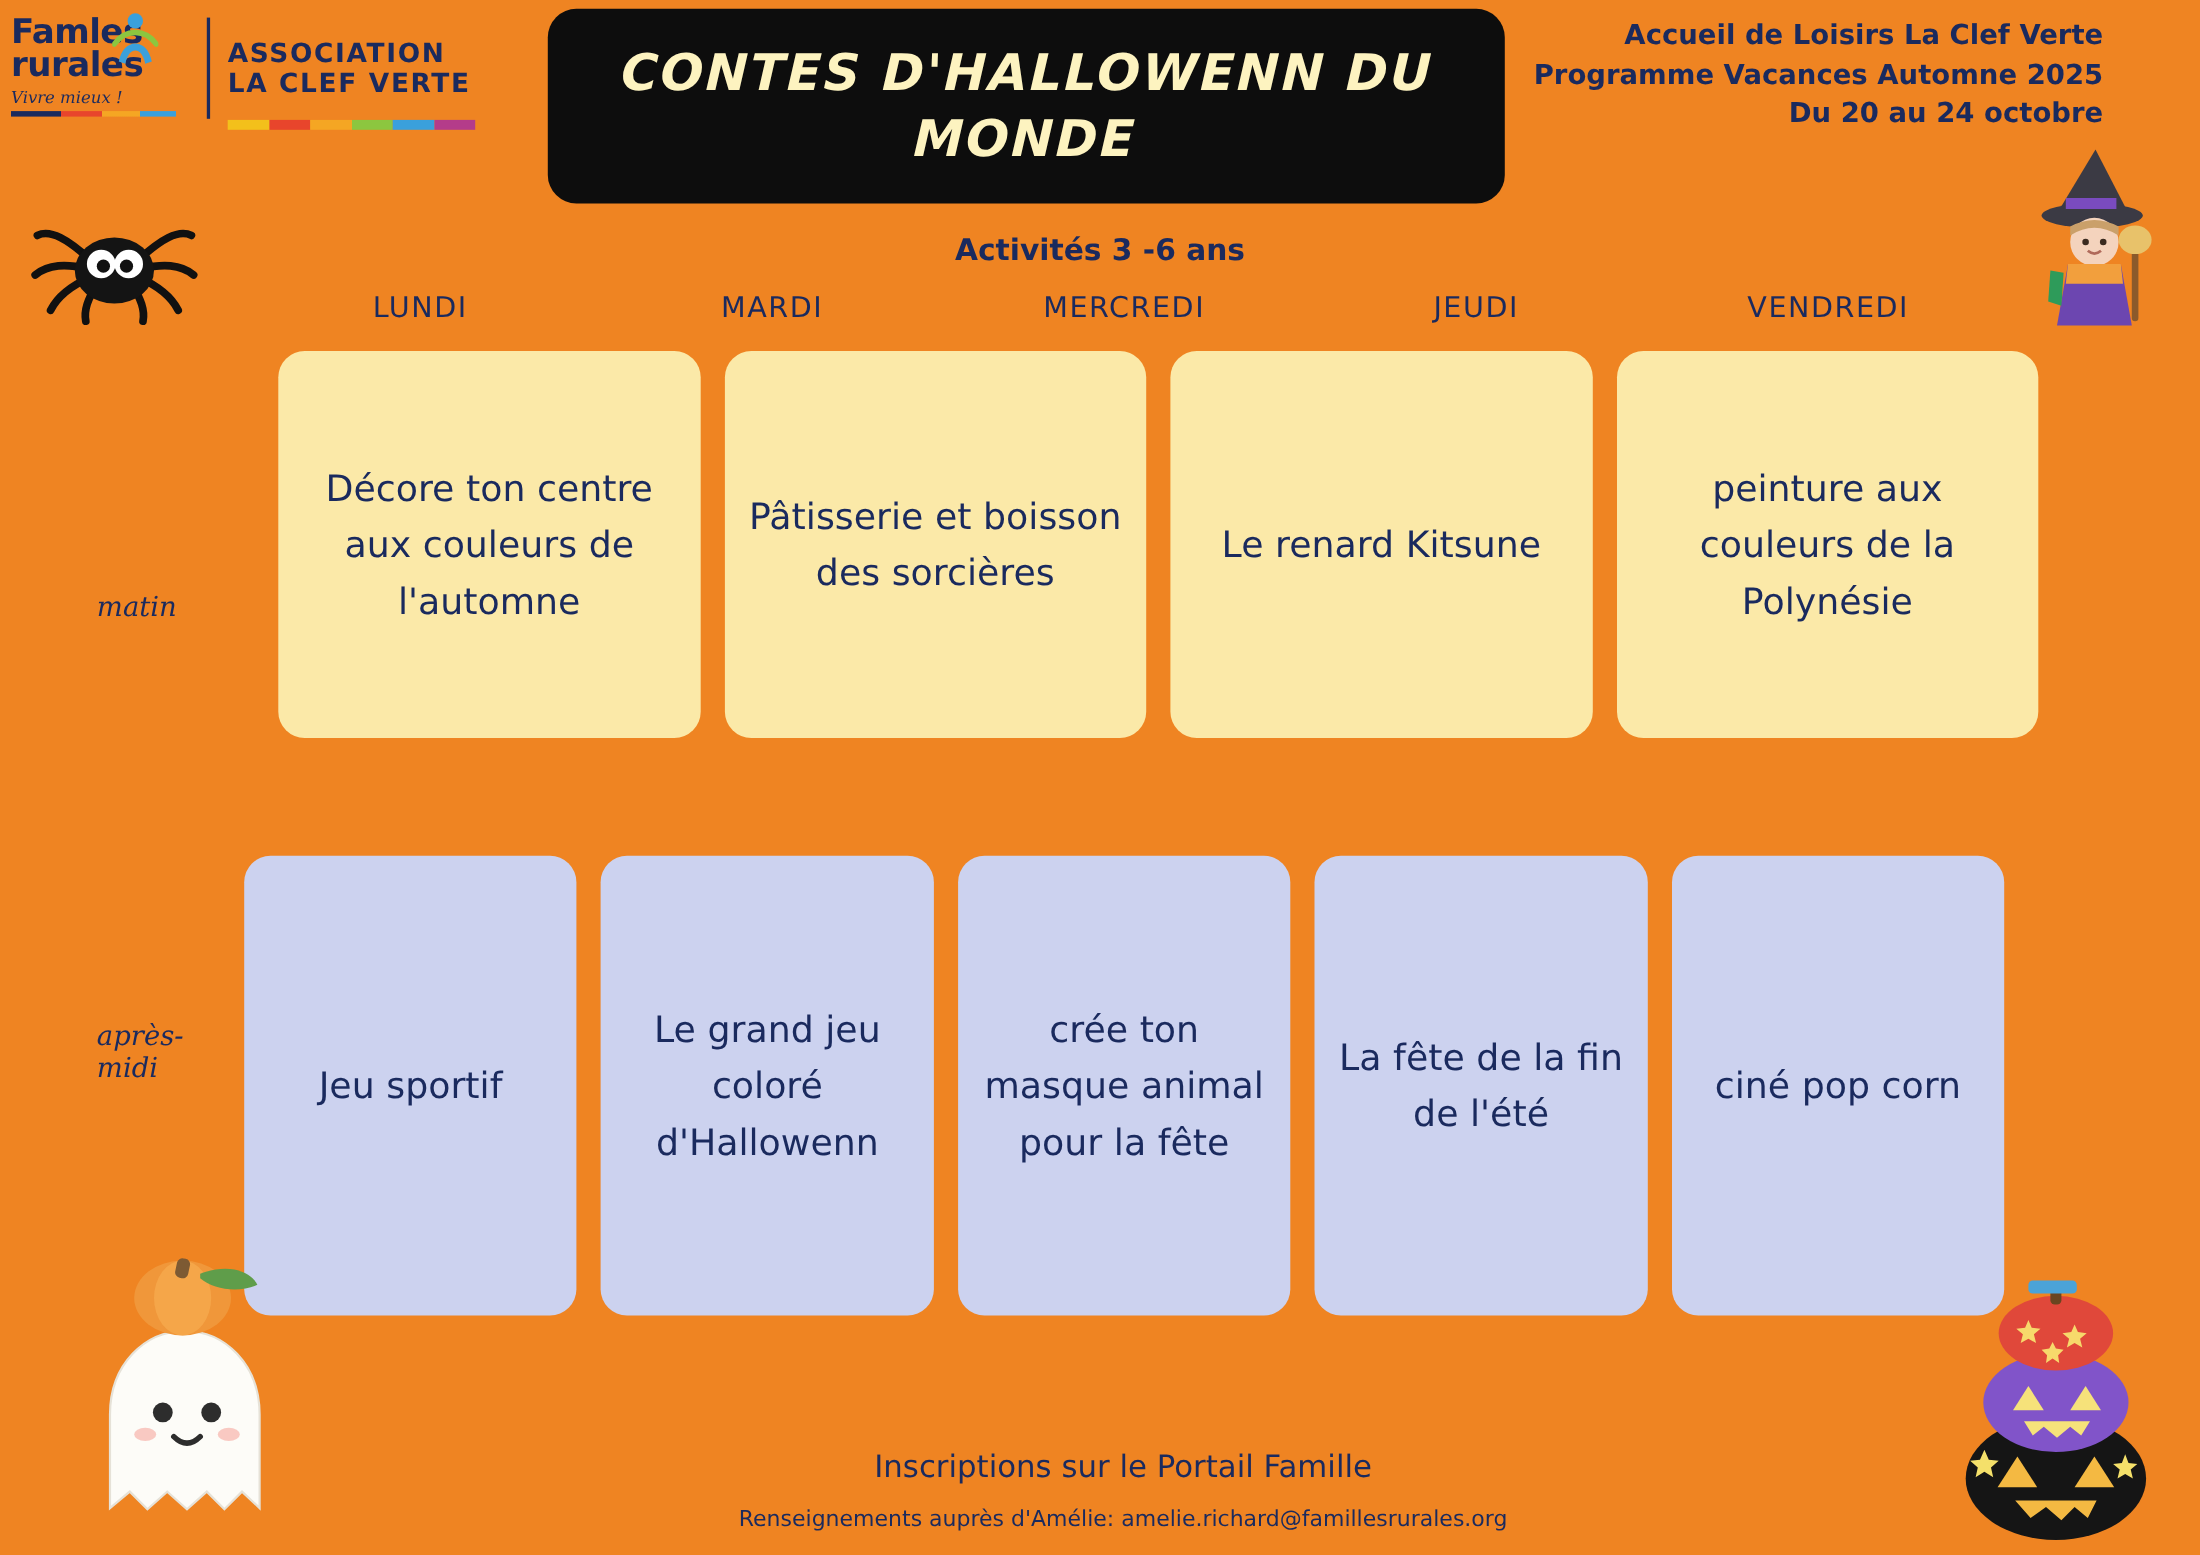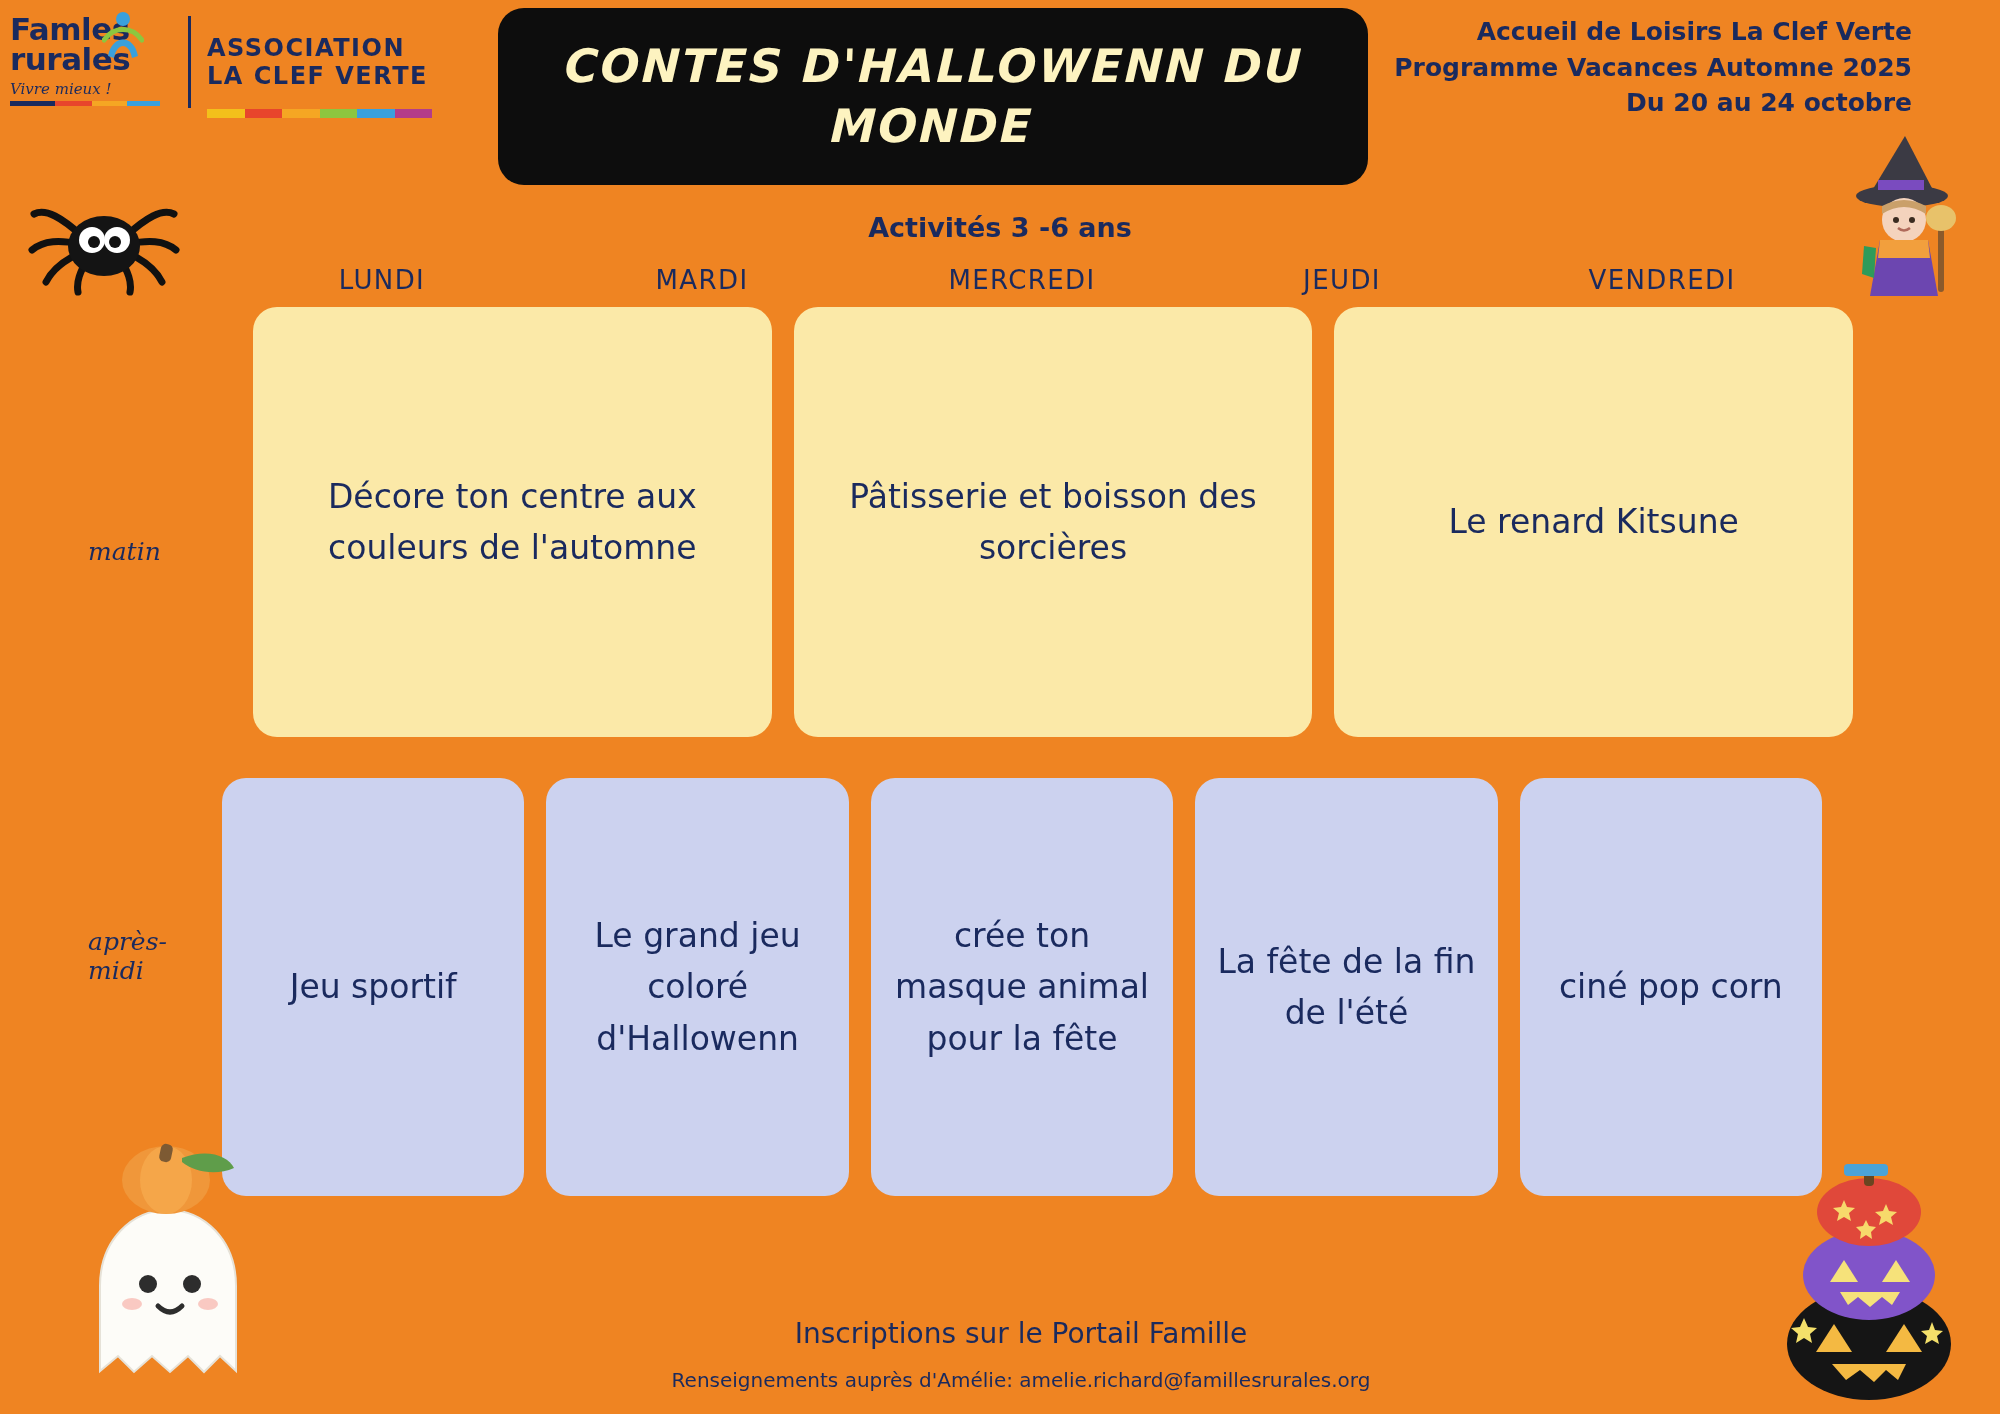--- a/index.html
+++ b/index.html
@@ -167,21 +167,21 @@
   .row-label.matin { top: 538px; }
   .row-label.apresmidi { top: 928px; width: 110px; }
 
   .grid-row {
     position: absolute;
     left: 222px;
     width: 1600px;
     display: flex;
     gap: 22px;
   }
-  .grid-row.morning { top: 307px; height: 430px; padding-left: 31px; }
+  .grid-row.morning { top: 319px; height: 352px; padding-left: 31px; }
   .grid-row.afternoon { top: 778px; height: 418px; }
 
   .cell {
     flex: 1;
     border-radius: 24px;
     display: flex;
     align-items: center;
     justify-content: center;
     text-align: center;
     padding: 14px 20px;
@@ -299,20 +299,21 @@
     <div class="daylabel">VENDREDI</div>
   </div>
 
   <div class="row-label matin">matin</div>
   <div class="row-label apresmidi">après-midi</div>
 
   <div class="grid-row morning">
     <div class="cell">Décore ton centre aux couleurs de l'automne</div>
     <div class="cell">Pâtisserie et boisson des sorcières</div>
     <div class="cell">Le renard Kitsune</div>
+    <div class="cell">peinture aux couleurs de la Polynésie</div>
   </div>
 
   <div class="grid-row afternoon">
     <div class="cell">Jeu sportif</div>
     <div class="cell">Le grand jeu coloré d'Hallowenn</div>
     <div class="cell">crée ton masque animal pour la fête</div>
     <div class="cell">La fête de la fin de l'été</div>
     <div class="cell">ciné pop corn</div>
   </div>
 

